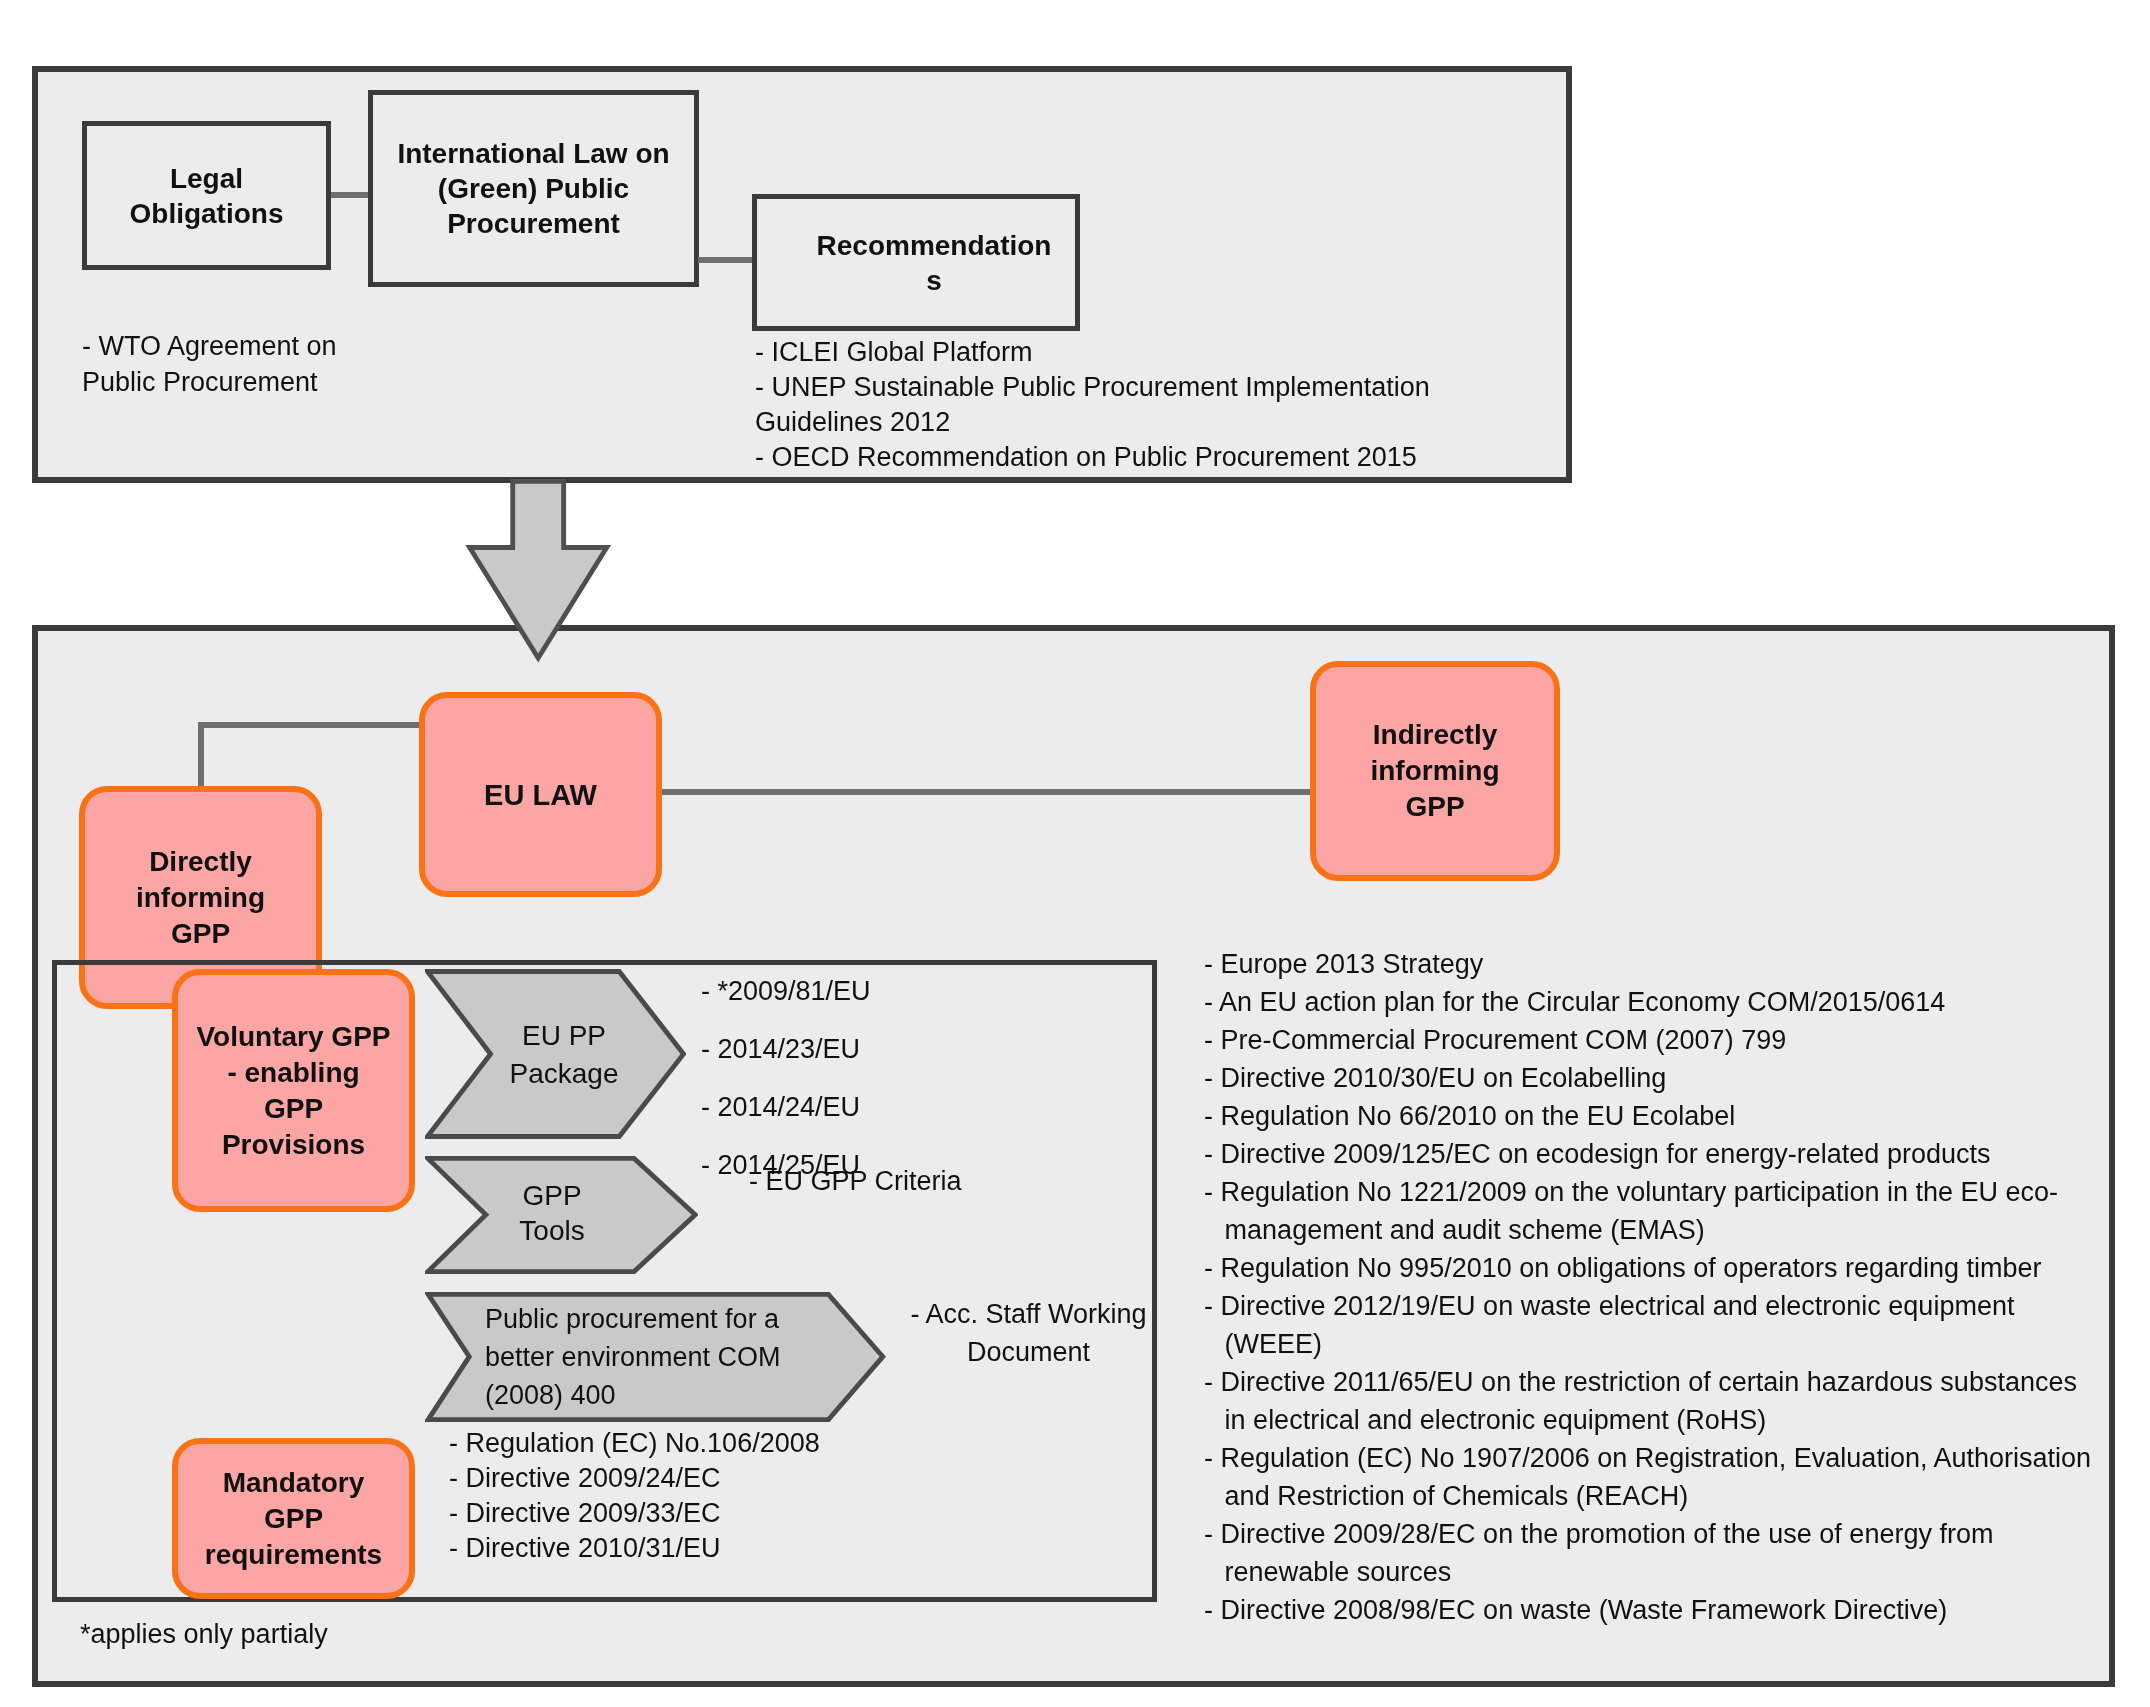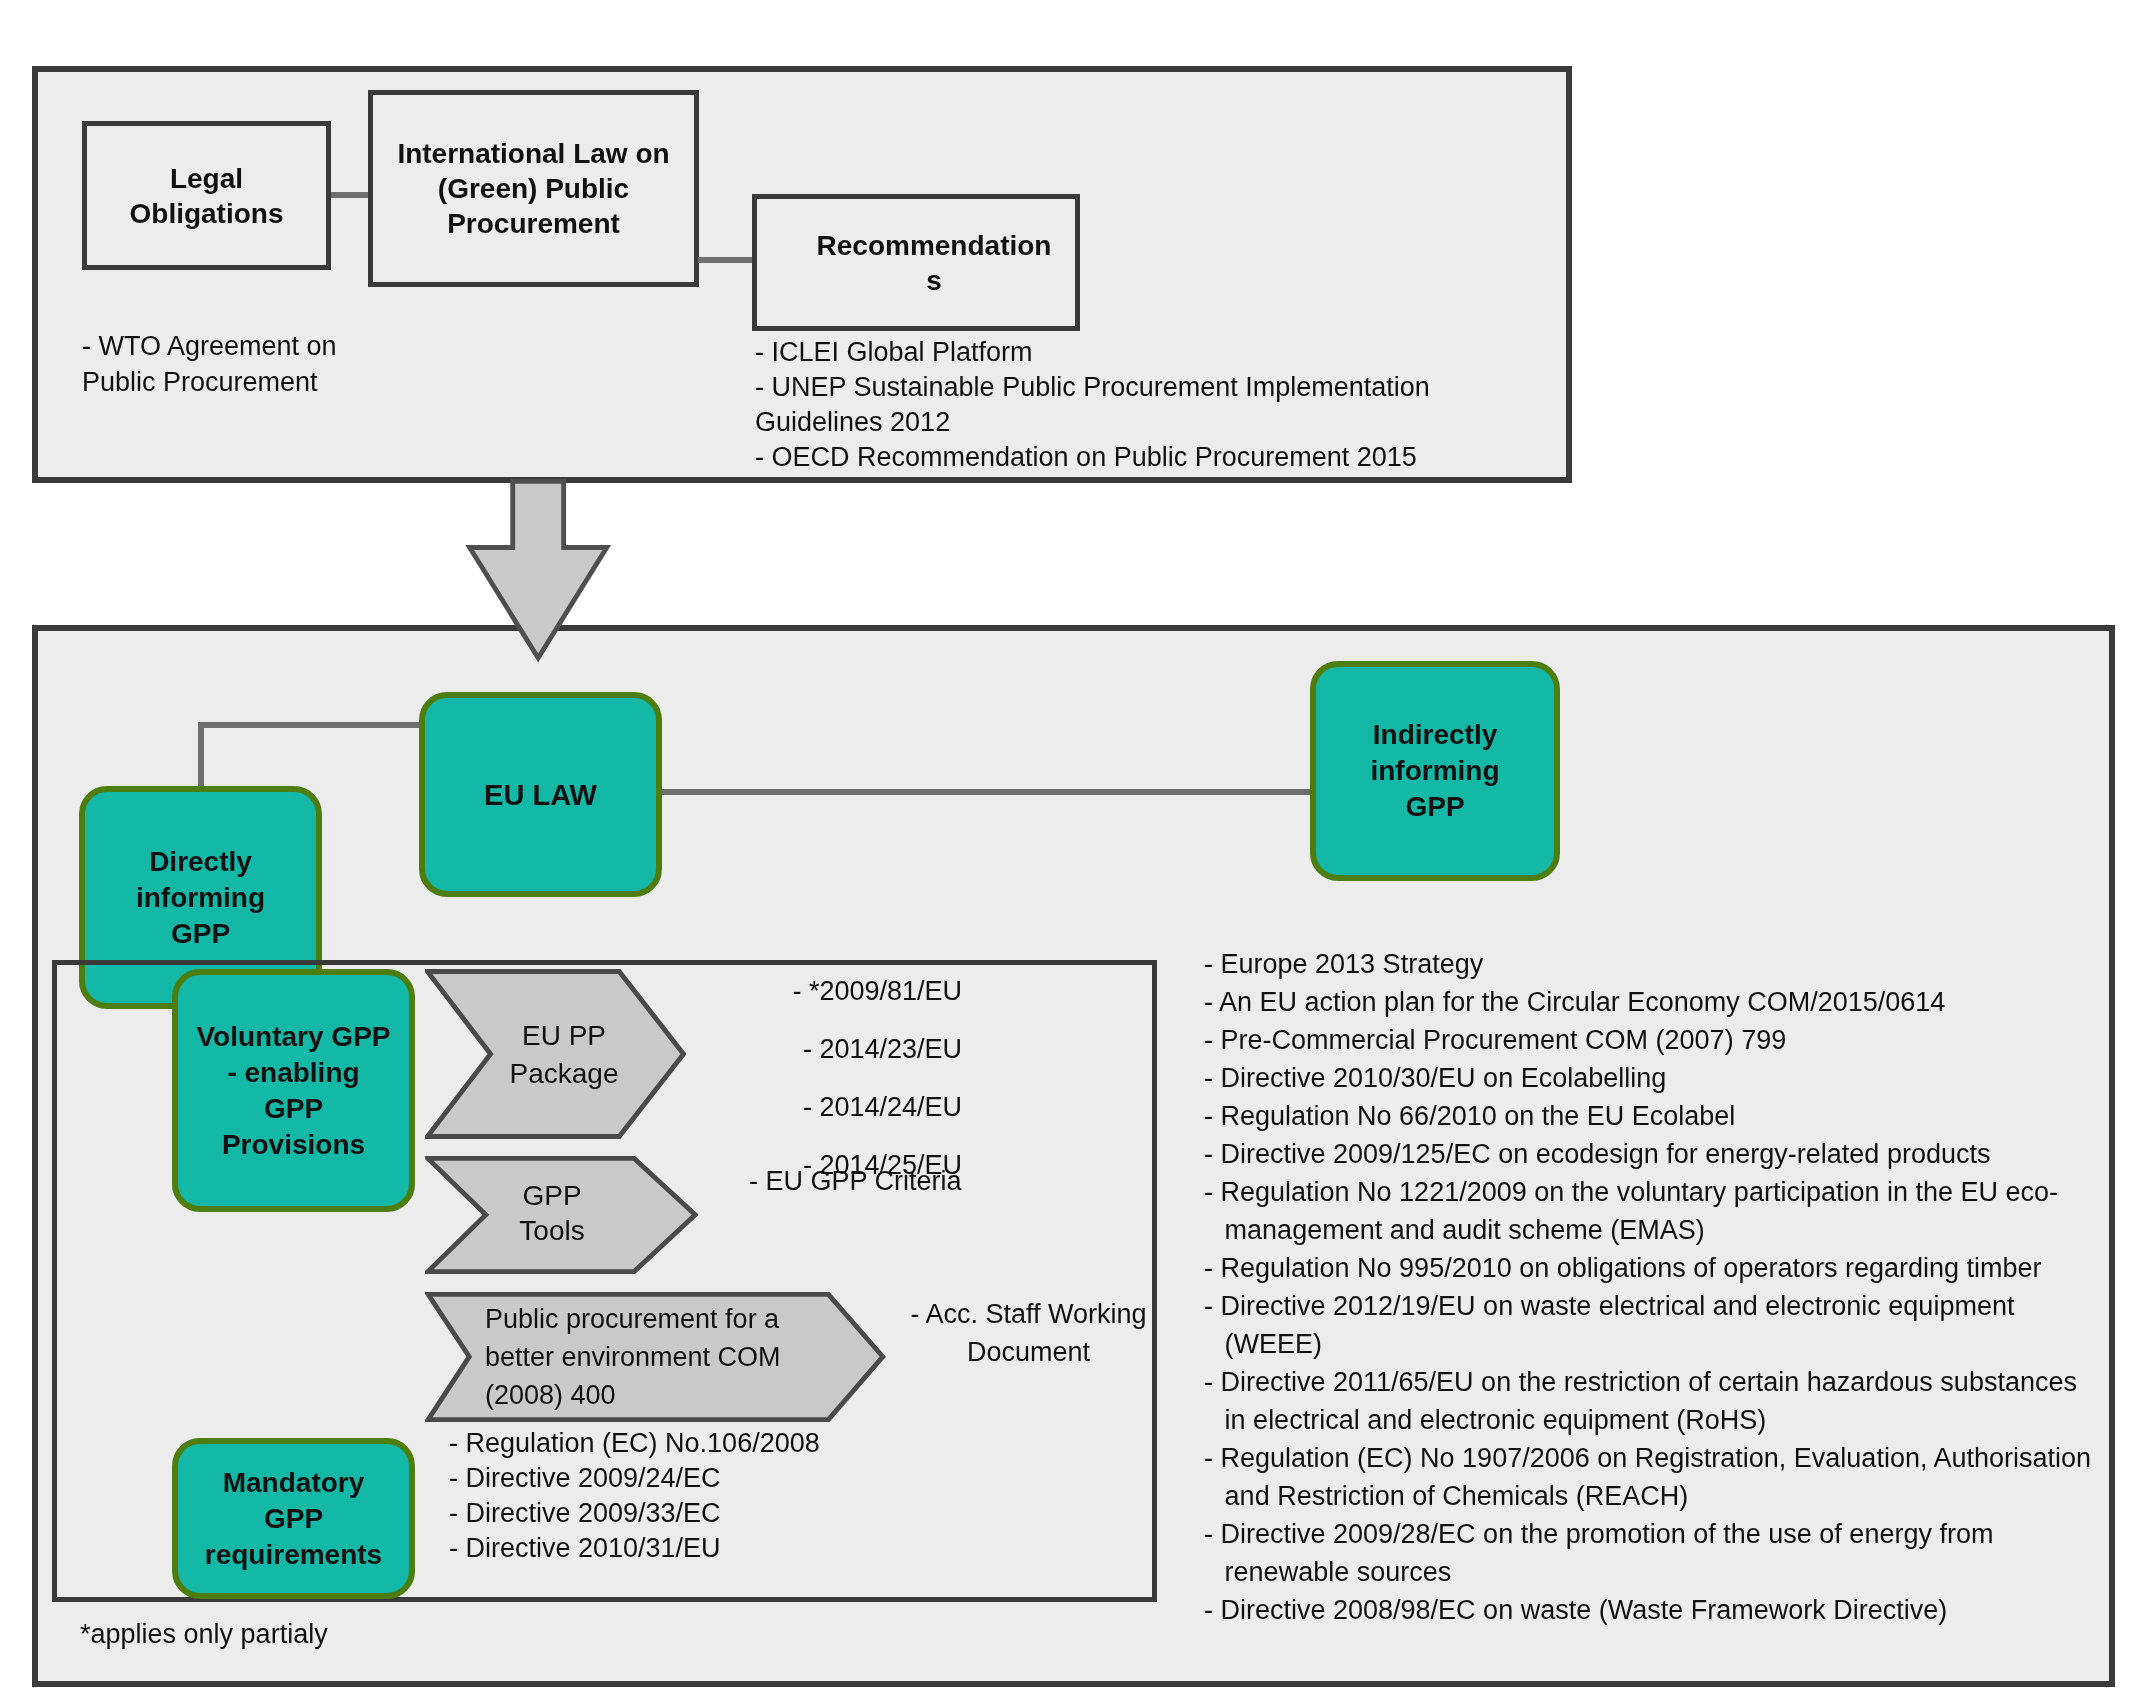--- a/index.html
+++ b/index.html
@@ -3,30 +3,30 @@
 <meta charset="utf-8">
 <style>
   html,body{margin:0;padding:0;background:#ffffff;}
   body{width:2151px;height:1708px;font-family:"Liberation Sans",sans-serif;color:#111111;}
   .canvas{position:relative;width:2151px;height:1708px;background:#ffffff;overflow:hidden;}
   .abs{position:absolute;}
   .outer{background:#ececec;border:6px solid #3a3a3a;box-sizing:border-box;}
   .sqbox{background:#ececec;border:5.5px solid #3a3a3a;box-sizing:border-box;
          display:flex;flex-direction:column;justify-content:center;align-items:center;
          text-align:center;font-weight:bold;font-size:28px;line-height:35px;}
-  .rbox{background:#14b8a6;border:6px solid #4d7c0f;border-radius:28px;box-sizing:border-box;
+  .rbox{background:#fca5a5;border:6px solid #f97316;border-radius:28px;box-sizing:border-box;
         display:flex;flex-direction:column;justify-content:center;align-items:center;
         text-align:center;font-weight:bold;font-size:28px;line-height:36px;}
   .rbox.plain{font-weight:bold;}
   .conn{background:#6f6f6f;}
   .body-text{font-size:27px;line-height:36px;}
   .list .li{font-size:27px;}
   .recs-list .li{line-height:35px;}
   .indirect-list .li{line-height:38px;padding-left:20.6px;text-indent:-20.6px;}
-  .eupp-list .li{line-height:58px;text-align:right;}
+  .eupp-list .li{line-height:58px;}
   .mand-list .li{line-height:35px;}
   .chev-label{display:flex;flex-direction:column;justify-content:center;align-items:center;
               text-align:center;font-size:28px;line-height:38px;}
   .chev-label.left{align-items:flex-start;text-align:right;}
   .note{font-size:27px;line-height:38px;}
   .inner{border:5.5px solid #3a3a3a;box-sizing:border-box;background:transparent;}
   svg{display:block;}
 </style>
 </head>
 <body>

